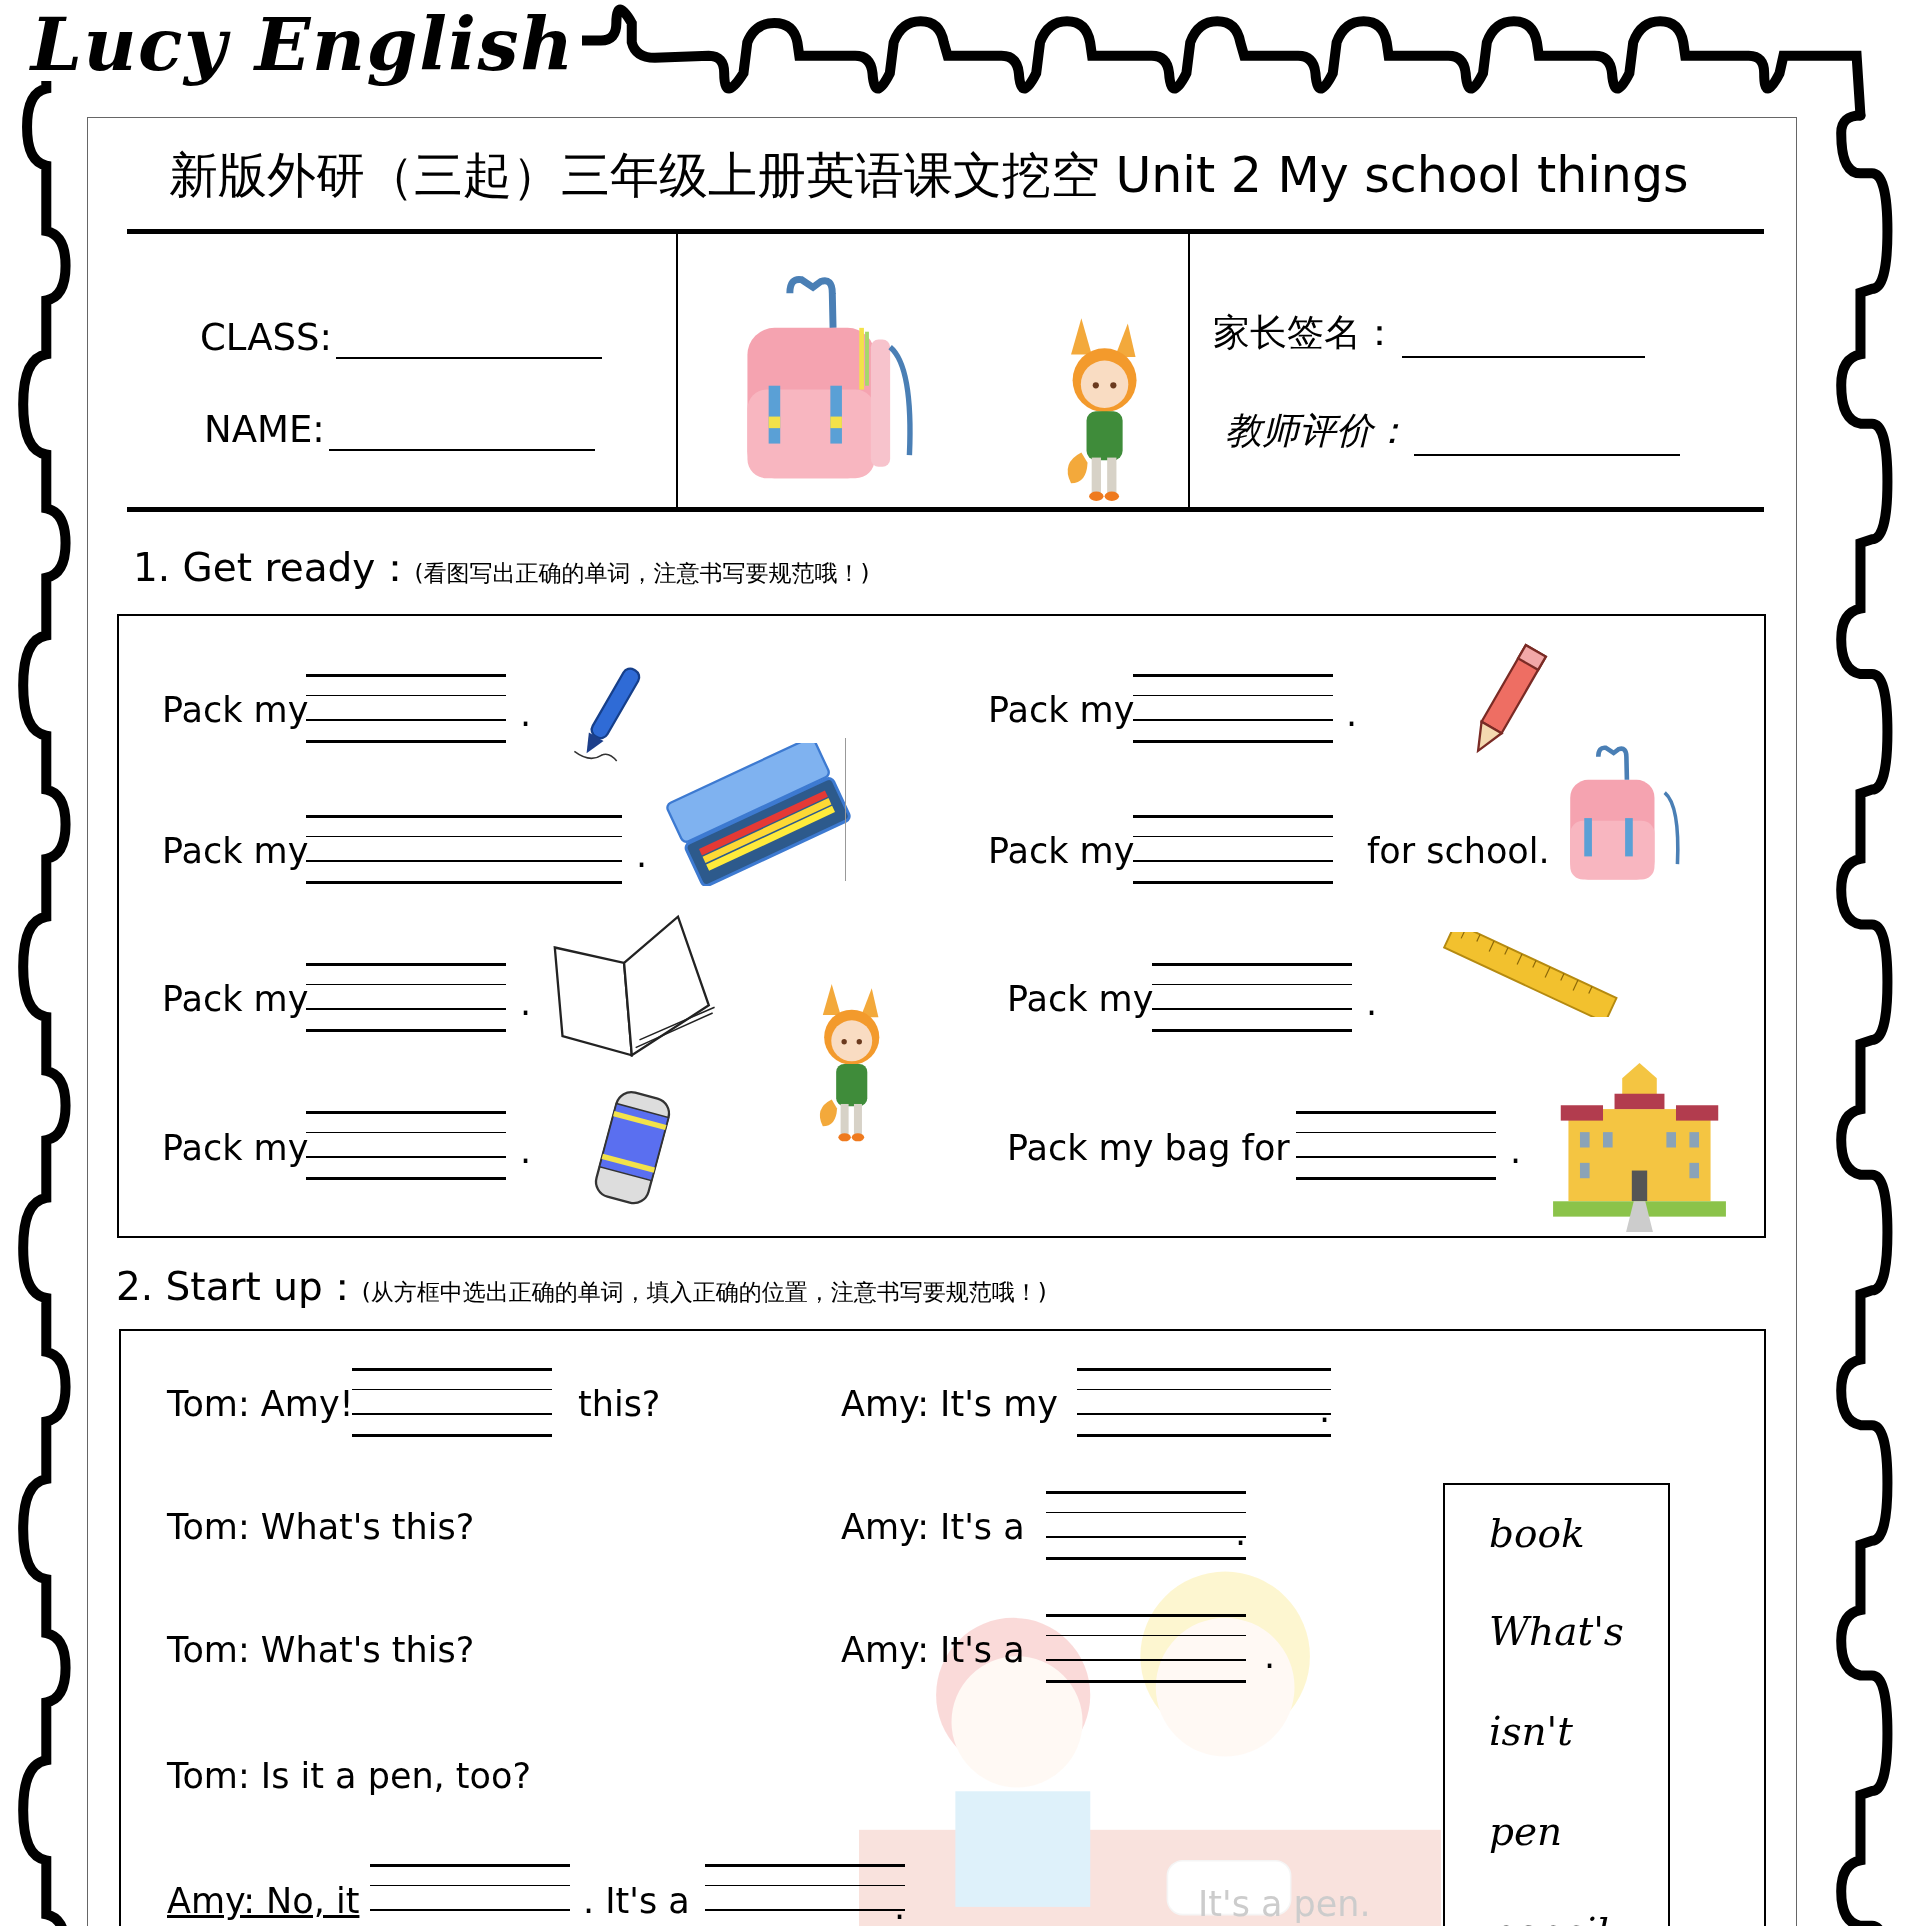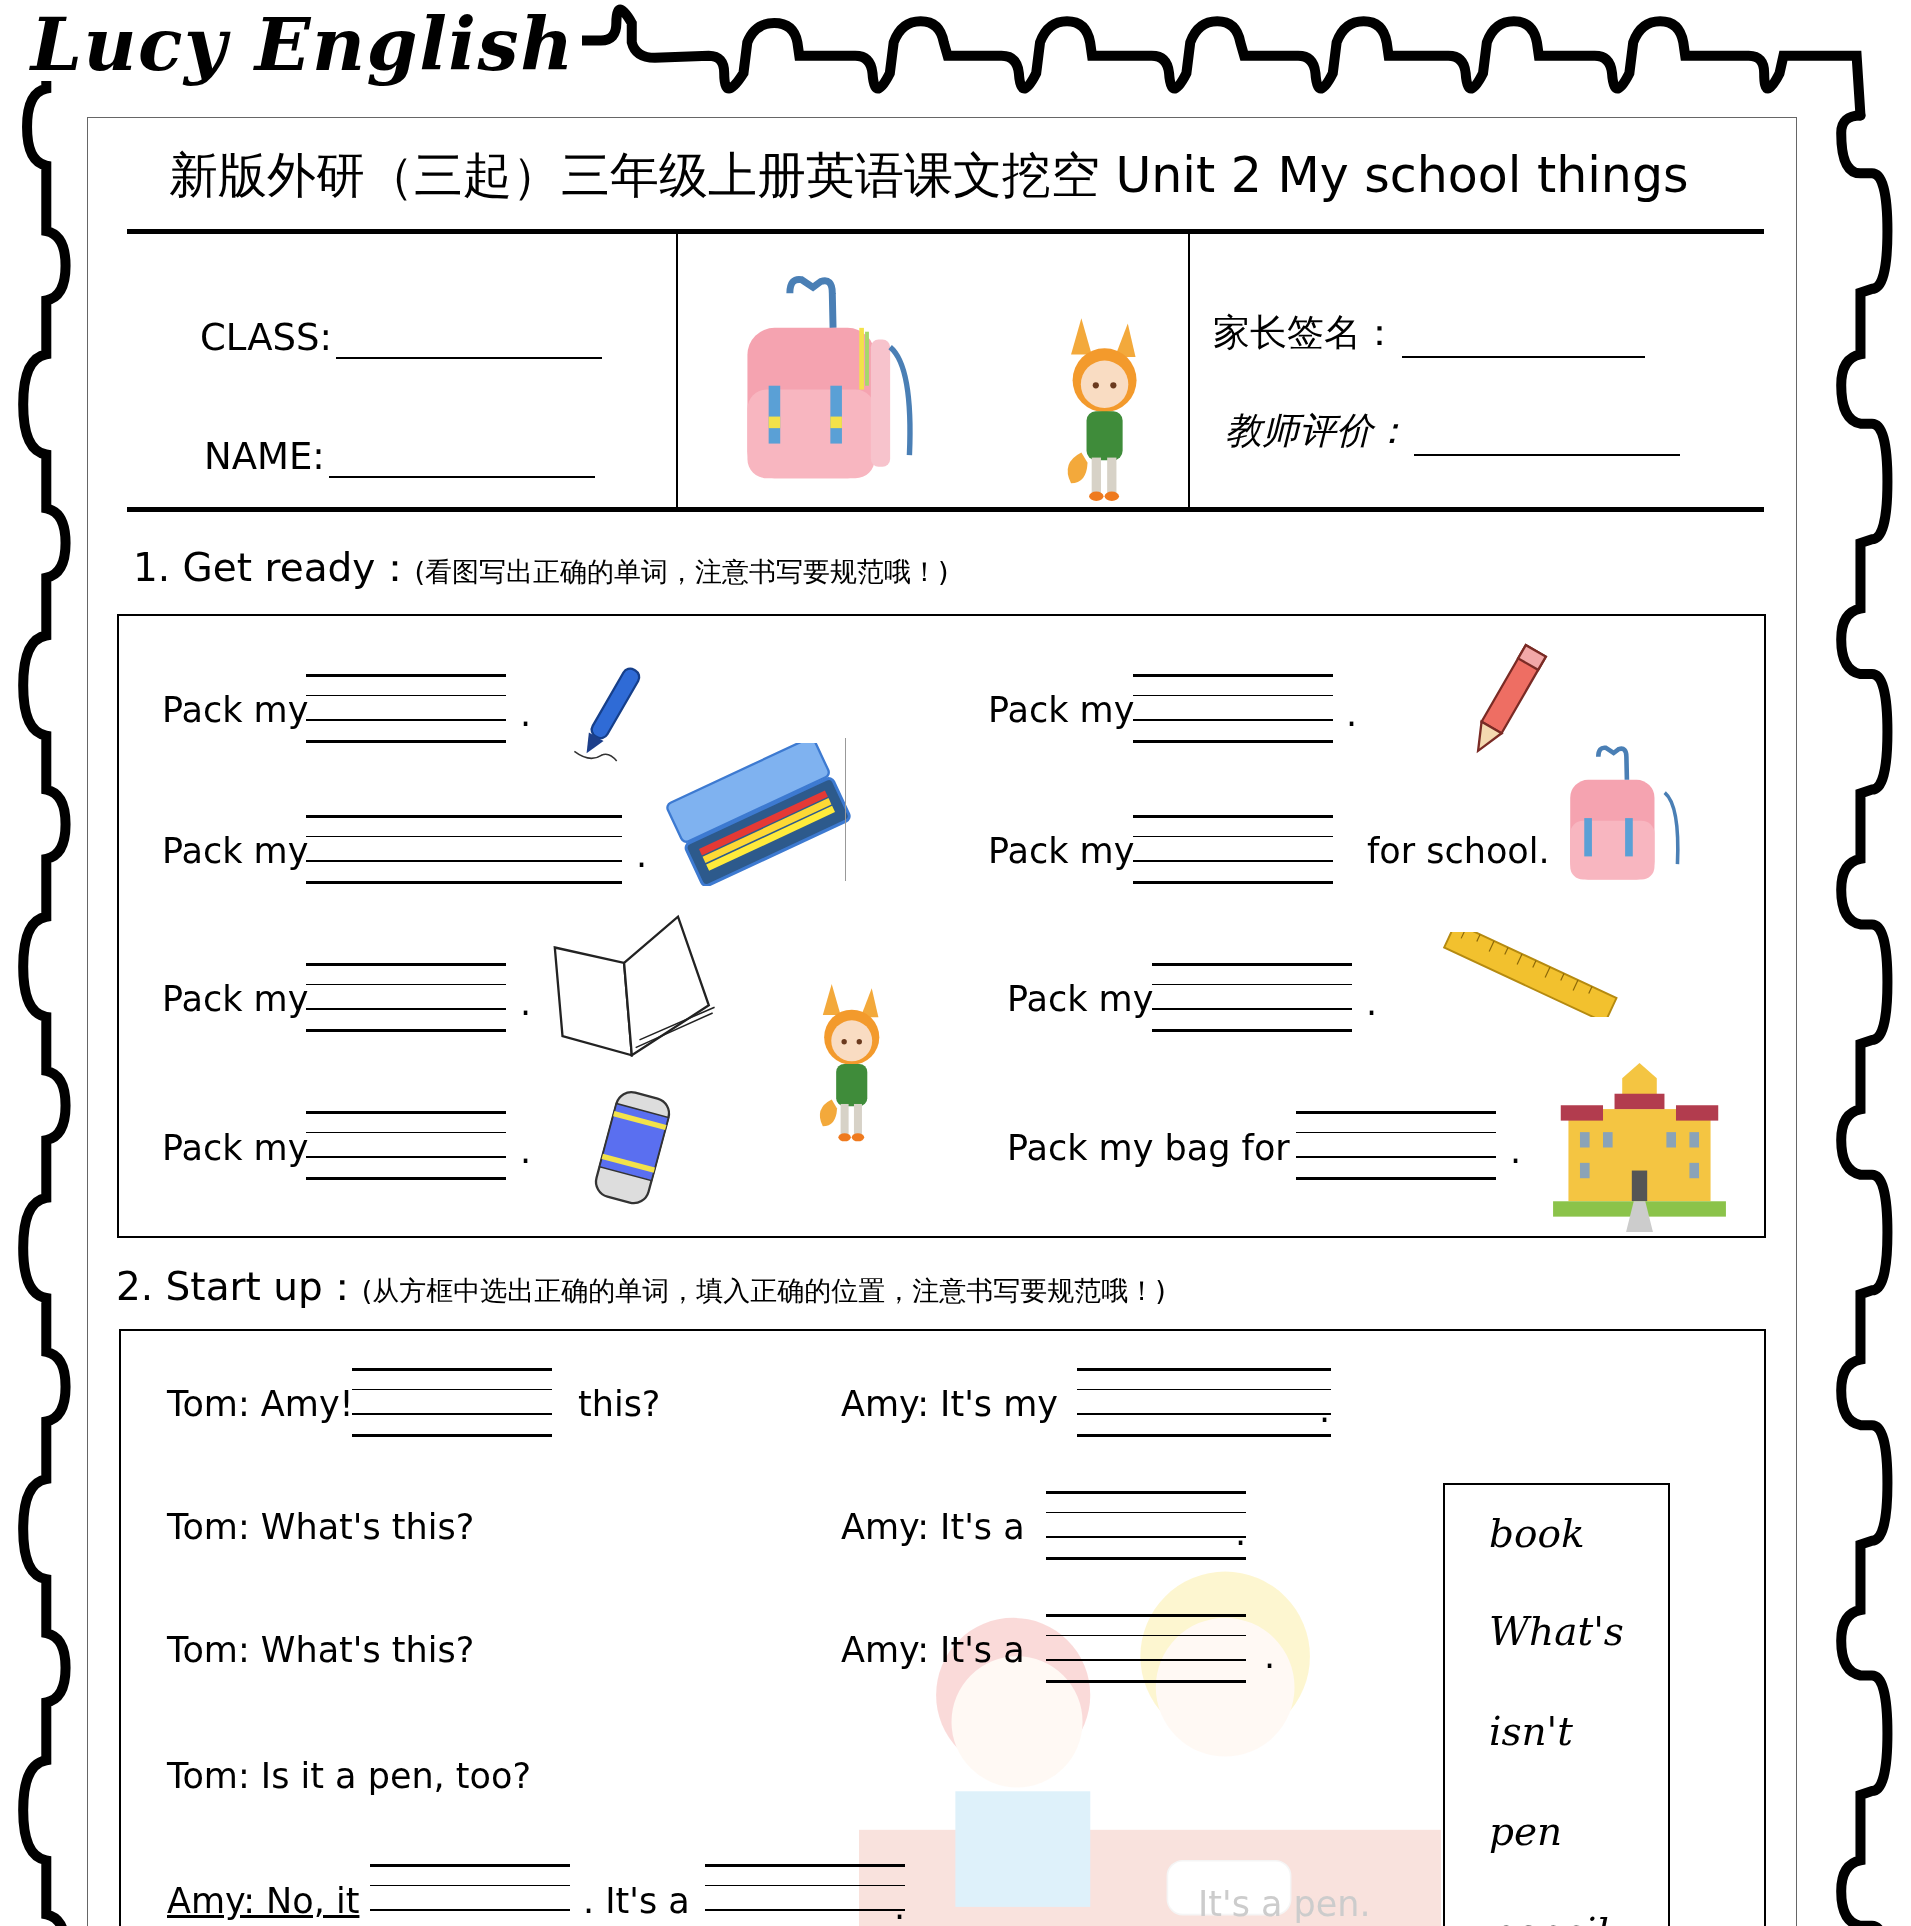--- a/index.html
+++ b/index.html
@@ -10,21 +10,21 @@
   .brand{position:absolute;font-family:"DejaVu Serif","Liberation Serif",serif;font-style:italic;font-weight:bold;font-size:73px;letter-spacing:1.5px;color:#000;background:#fff;padding:0 7.7px;line-height:1;}
   .page-box{position:absolute;left:87px;top:117px;width:1710px;height:2467px;border:1.9px solid #666;box-sizing:border-box;}
   .title{position:absolute;left:169px;top:143px;font-size:49px;white-space:nowrap;}
   .title .cn{font-family:Liberation Sans, sans-serif;}
   .title .en{font-family:"DejaVu Sans",sans-serif;margin-left:15.4px;}
   .rule-thick{position:absolute;background:#000;}
   .vline{position:absolute;background:#000;width:2.3px;}
   .info-label{position:absolute;font-size:37px;white-space:nowrap;display:flex;align-items:flex-end;}
   .info-line{display:inline-block;border-bottom:2.7px solid #000;margin-left:3.9px;height:0;}
   .section-heading{position:absolute;font-size:39px;white-space:nowrap;}
-  .section-heading .note{font-size:27px;}
+  .section-heading .note{font-size:23px;}
   .box{position:absolute;border:2.7px solid #000;box-sizing:border-box;}
   .row-text{position:absolute;font-family:"DejaVu Sans","Liberation Sans",sans-serif;font-size:35px;white-space:nowrap;line-height:1;margin-left:19px;}
   .blank{position:absolute;height:73px;}
   .blank i{position:absolute;left:0;right:0;background:#000;display:block;}
   .blank i.l1{top:0;height:2.7px;}
   .blank i.l2{top:21px;height:1.2px;}
   .blank i.l3{top:45px;height:1.5px;}
   .blank i.l4{top:66px;height:2.7px;}
   .dot{position:absolute;font-size:35px;line-height:1;}
   .wordbox{position:absolute;left:1443px;top:1483px;width:227px;height:925px;border:2.7px solid #000;box-sizing:border-box;}
@@ -57,21 +57,21 @@
 
 <div class="rule-thick" style="left:127px;top:229px;width:1637px;height:5.4px;"></div>
 <div class="rule-thick" style="left:127px;top:507px;width:1637px;height:5.4px;"></div>
 <div class="vline" style="left:676px;top:233px;height:275px;"></div>
 <div class="vline" style="left:1188px;top:233px;height:275px;"></div>
 
 <div class="info-label" style="left:200px;top:316px;">
   <span>CLASS:</span>
   <span class="info-line" style="width:266px;"></span>
 </div>
-<div class="info-label" style="left:204px;top:408px;margin-top:27px;">
+<div class="info-label" style="left:204px;top:408px;">
   <span>NAME:</span>
   <span class="info-line" style="width:266px;"></span>
 </div>
 
 <svg class="abs" style="left:732px;top:270px;" width="216" height="216" viewBox="0 0 560 560">
   <path d="M150 60 Q150 20 180 25 L210 45 L230 30 Q260 20 260 60 L262 150" fill="none" stroke="#4a7fb5" stroke-width="18"></path>
   <rect x="40" y="150" width="330" height="390" rx="70" fill="#f5a3b0"></rect>
   <rect x="40" y="310" width="330" height="230" rx="50" fill="#f8b6c0"></rect>
   <rect x="360" y="180" width="50" height="330" rx="20" fill="#f7c3cc"></rect>
   <path d="M410 200 Q470 250 460 480" fill="none" stroke="#4a7fb5" stroke-width="14"></path>

